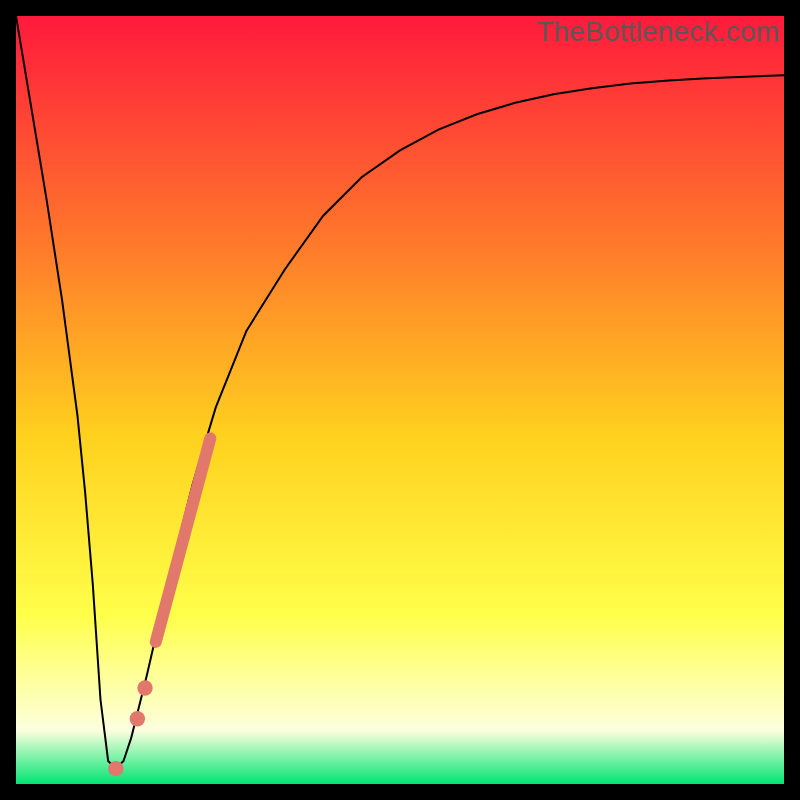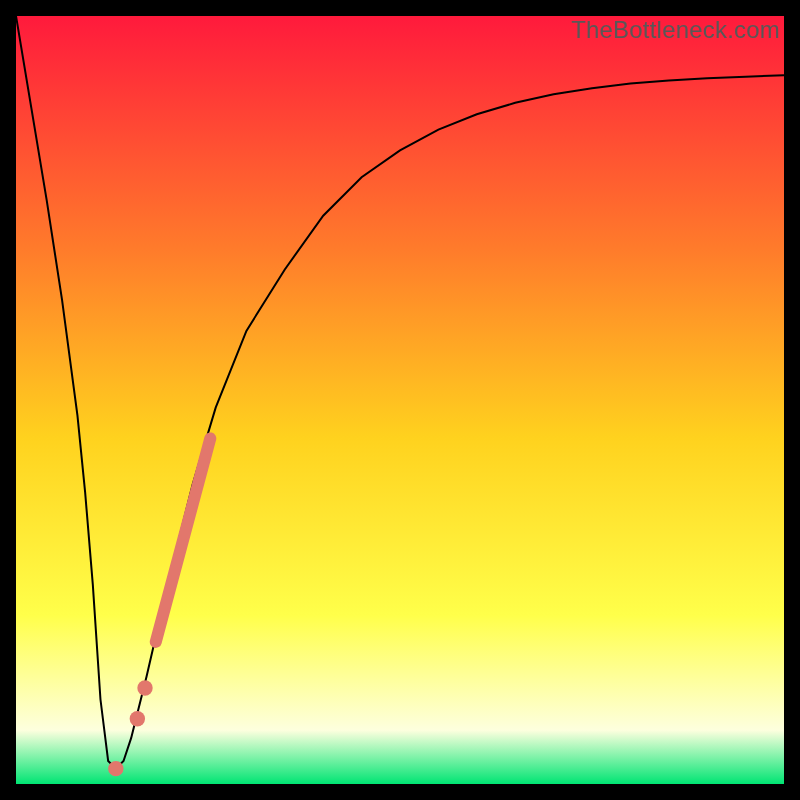--- a/index.html
+++ b/index.html
@@ -22,21 +22,21 @@
     left: 16px;
     top: 16px;
     width: 768px;
     height: 768px;
     overflow: hidden;
   }
   .watermark {
     position: absolute;
     top: 0;
     right: 4px;
-    font-size: 24px;
+    font-size: 28px;
     font-weight: 500;
     color: #585858;
     letter-spacing: 0.2px;
     z-index: 30;
   }
   svg {
     display: block;
   }
 </style>
 </head>

